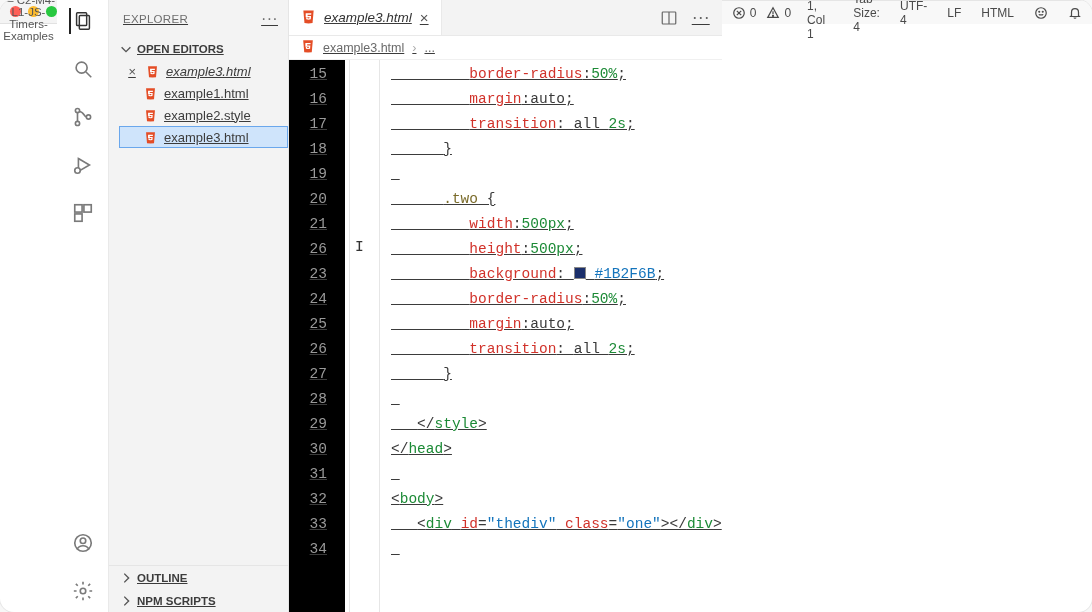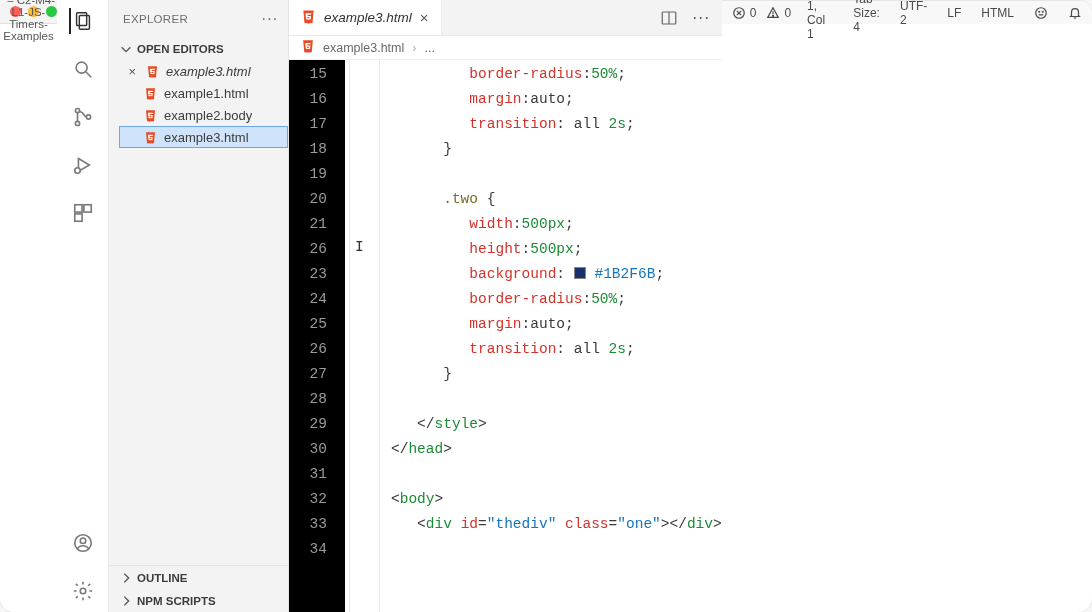--- a/index.html
+++ b/index.html
@@ -3,21 +3,21 @@
 <meta charset="utf-8">
 <style>
   * { box-sizing: border-box; margin: 0; padding: 0; }
   html, body { width: 1092px; height: 612px; overflow: hidden; font-family: -apple-system, "Helvetica Neue", Arial, sans-serif; font-size: 13px; color: #3b3b3b; background: #f7f7f7; }
   .window { width: 1092px; height: 612px; display: flex; flex-direction: row; background: #fff; border-radius: 14px; overflow: hidden; box-shadow: 0 0 0 1px #e7e7e7; }
   .titlebar { height: 24px; display: flex; align-items: center; background: #f4f4f4; border-bottom: 1px solid #e2e2e2; position: relative; }
   .traffic { display: flex; gap: 7px; padding-left: 10px; }
   .dot { width: 11px; height: 11px; border-radius: 50%; }
   .dot.red { background:#ff5f57; } .dot.yellow { background:#febc2e; } .dot.green { background:#28c840; }
   .title-text { position: absolute; left: 0; right: 0; text-align: center; font-size: 11.5px; color: #555; pointer-events: none; }
-  .main { flex: 1; display: flex; min-height: 0; }
+  .main { flex: 1; display: flex; min-height: 0; text-decoration: underline; }
   .activitybar { width: 52px; background: #fff; border-right: 1px solid #e9e9e9; display: flex; flex-direction: column; align-items: center; padding-top: 8px; gap: 22px; }
   .activitybar .spacer { flex: 1; }
   .act-icon { width: 26px; height: 26px; display:flex; align-items:center; justify-content:center; color:#7a7a7a; cursor:pointer; }
   .act-icon.active { color:#333; border-left: 2px solid #222; margin-left:-2px; padding-left:0; }
   .act-icon svg { width: 22px; height: 22px; }
   .sidebar { width: 180px; background:#f3f3f3; border-right:1px solid #e5e5e5; display:flex; flex-direction:column; }
   .sidebar-header { height: 38px; display:flex; align-items:center; justify-content:space-between; padding: 0 10px 0 14px; font-size:11.5px; letter-spacing:0.3px; color:#6e6e6e; }
   .sb-dots { font-size: 16px; color:#6e6e6e; cursor:pointer; }
   .sb-section { padding-left: 10px; }
   .twisty { display:flex; align-items:center; gap:4px; height: 22px; font-size: 11.5px; font-weight:600; color:#3c3c3c; cursor:pointer; }
@@ -167,21 +167,21 @@
             </span>
           <span>example1.html</span>
         </div>
         <div class="file">
           <span class="ico">
               <svg class="html5" viewBox="0 0 32 32">
                 <path fill="#e44d26" d="M5 3l2.4 27L16 31l8.6-1L27 3z"></path>
                 <path fill="#fff" d="M10 9h12l-.3 3H14l.2 3h7.2l-.6 7L16 23l-4.8-1-.3-4h3l.1 1.8 2 .5 2-.5.2-2.3H10z"></path>
               </svg>
             </span>
-          <span>example2.body</span>
+          <span>example2.style</span>
         </div>
         <div class="file selected">
           <span class="ico">
               <svg class="html5" viewBox="0 0 32 32">
                 <path fill="#e44d26" d="M5 3l2.4 27L16 31l8.6-1L27 3z"></path>
                 <path fill="#fff" d="M10 9h12l-.3 3H14l.2 3h7.2l-.6 7L16 23l-4.8-1-.3-4h3l.1 1.8 2 .5 2-.5.2-2.3H10z"></path>
               </svg>
             </span>
           <span>example3.html</span>
         </div>
@@ -280,21 +280,21 @@
       <svg viewBox="0 0 16 16" fill="none" stroke="currentColor" stroke-width="1.4" style="margin-left:6px;">
           <path d="M8 2l6 11H2z"></path>
           <line x1="8" y1="6" x2="8" y2="9.5"></line>
           <circle cx="8" cy="11.3" r="0.6" fill="currentColor"></circle>
         </svg>
       <span>0</span>
     </div>
     <div class="right">
       <span class="sb-item">Ln 1, Col 1</span>
       <span class="sb-item">Tab Size: 4</span>
-      <span class="sb-item">UTF-2</span>
+      <span class="sb-item">UTF-4</span>
       <span class="sb-item">LF</span>
       <span class="sb-item">HTML</span>
       <span class="sb-item">
           <svg viewBox="0 0 16 16" fill="none" stroke="currentColor" stroke-width="1.4">
             <circle cx="8" cy="8" r="6"></circle>
             <path d="M5.5 9.5c1 1 4 1 5 0"></path>
             <circle cx="6" cy="6.5" r=".5" fill="currentColor"></circle>
             <circle cx="10" cy="6.5" r=".5" fill="currentColor"></circle>
           </svg>
         </span>

